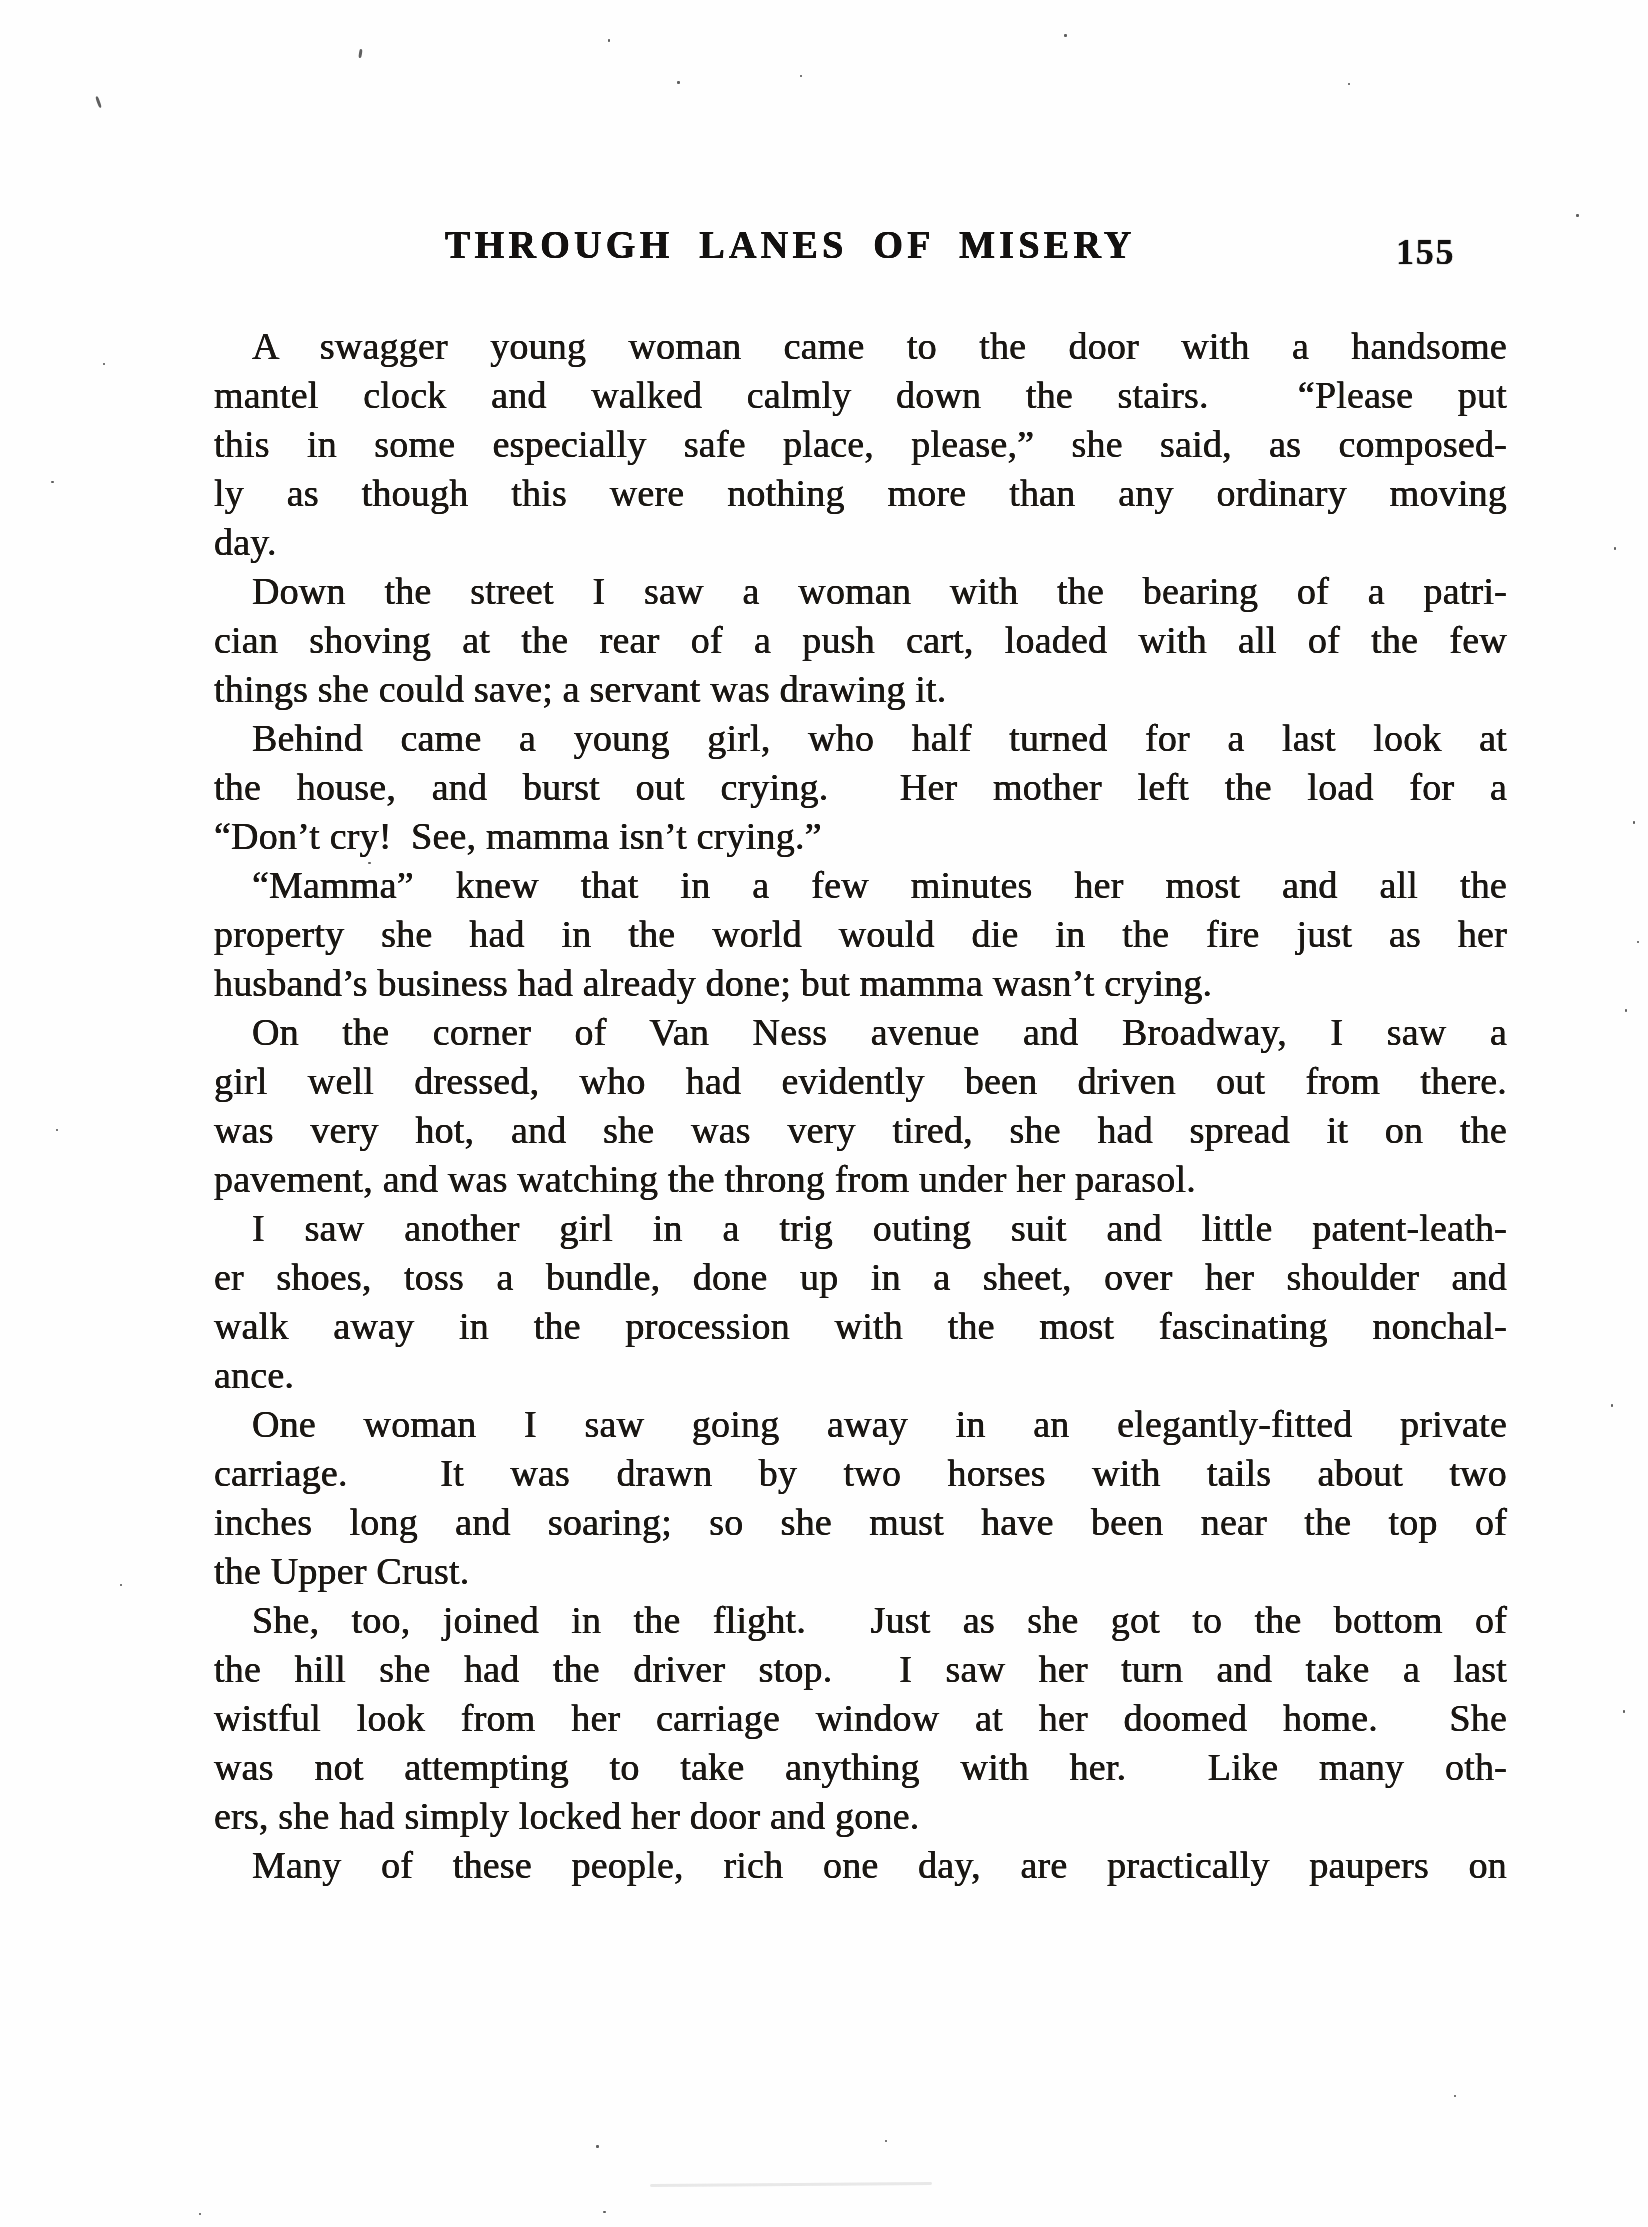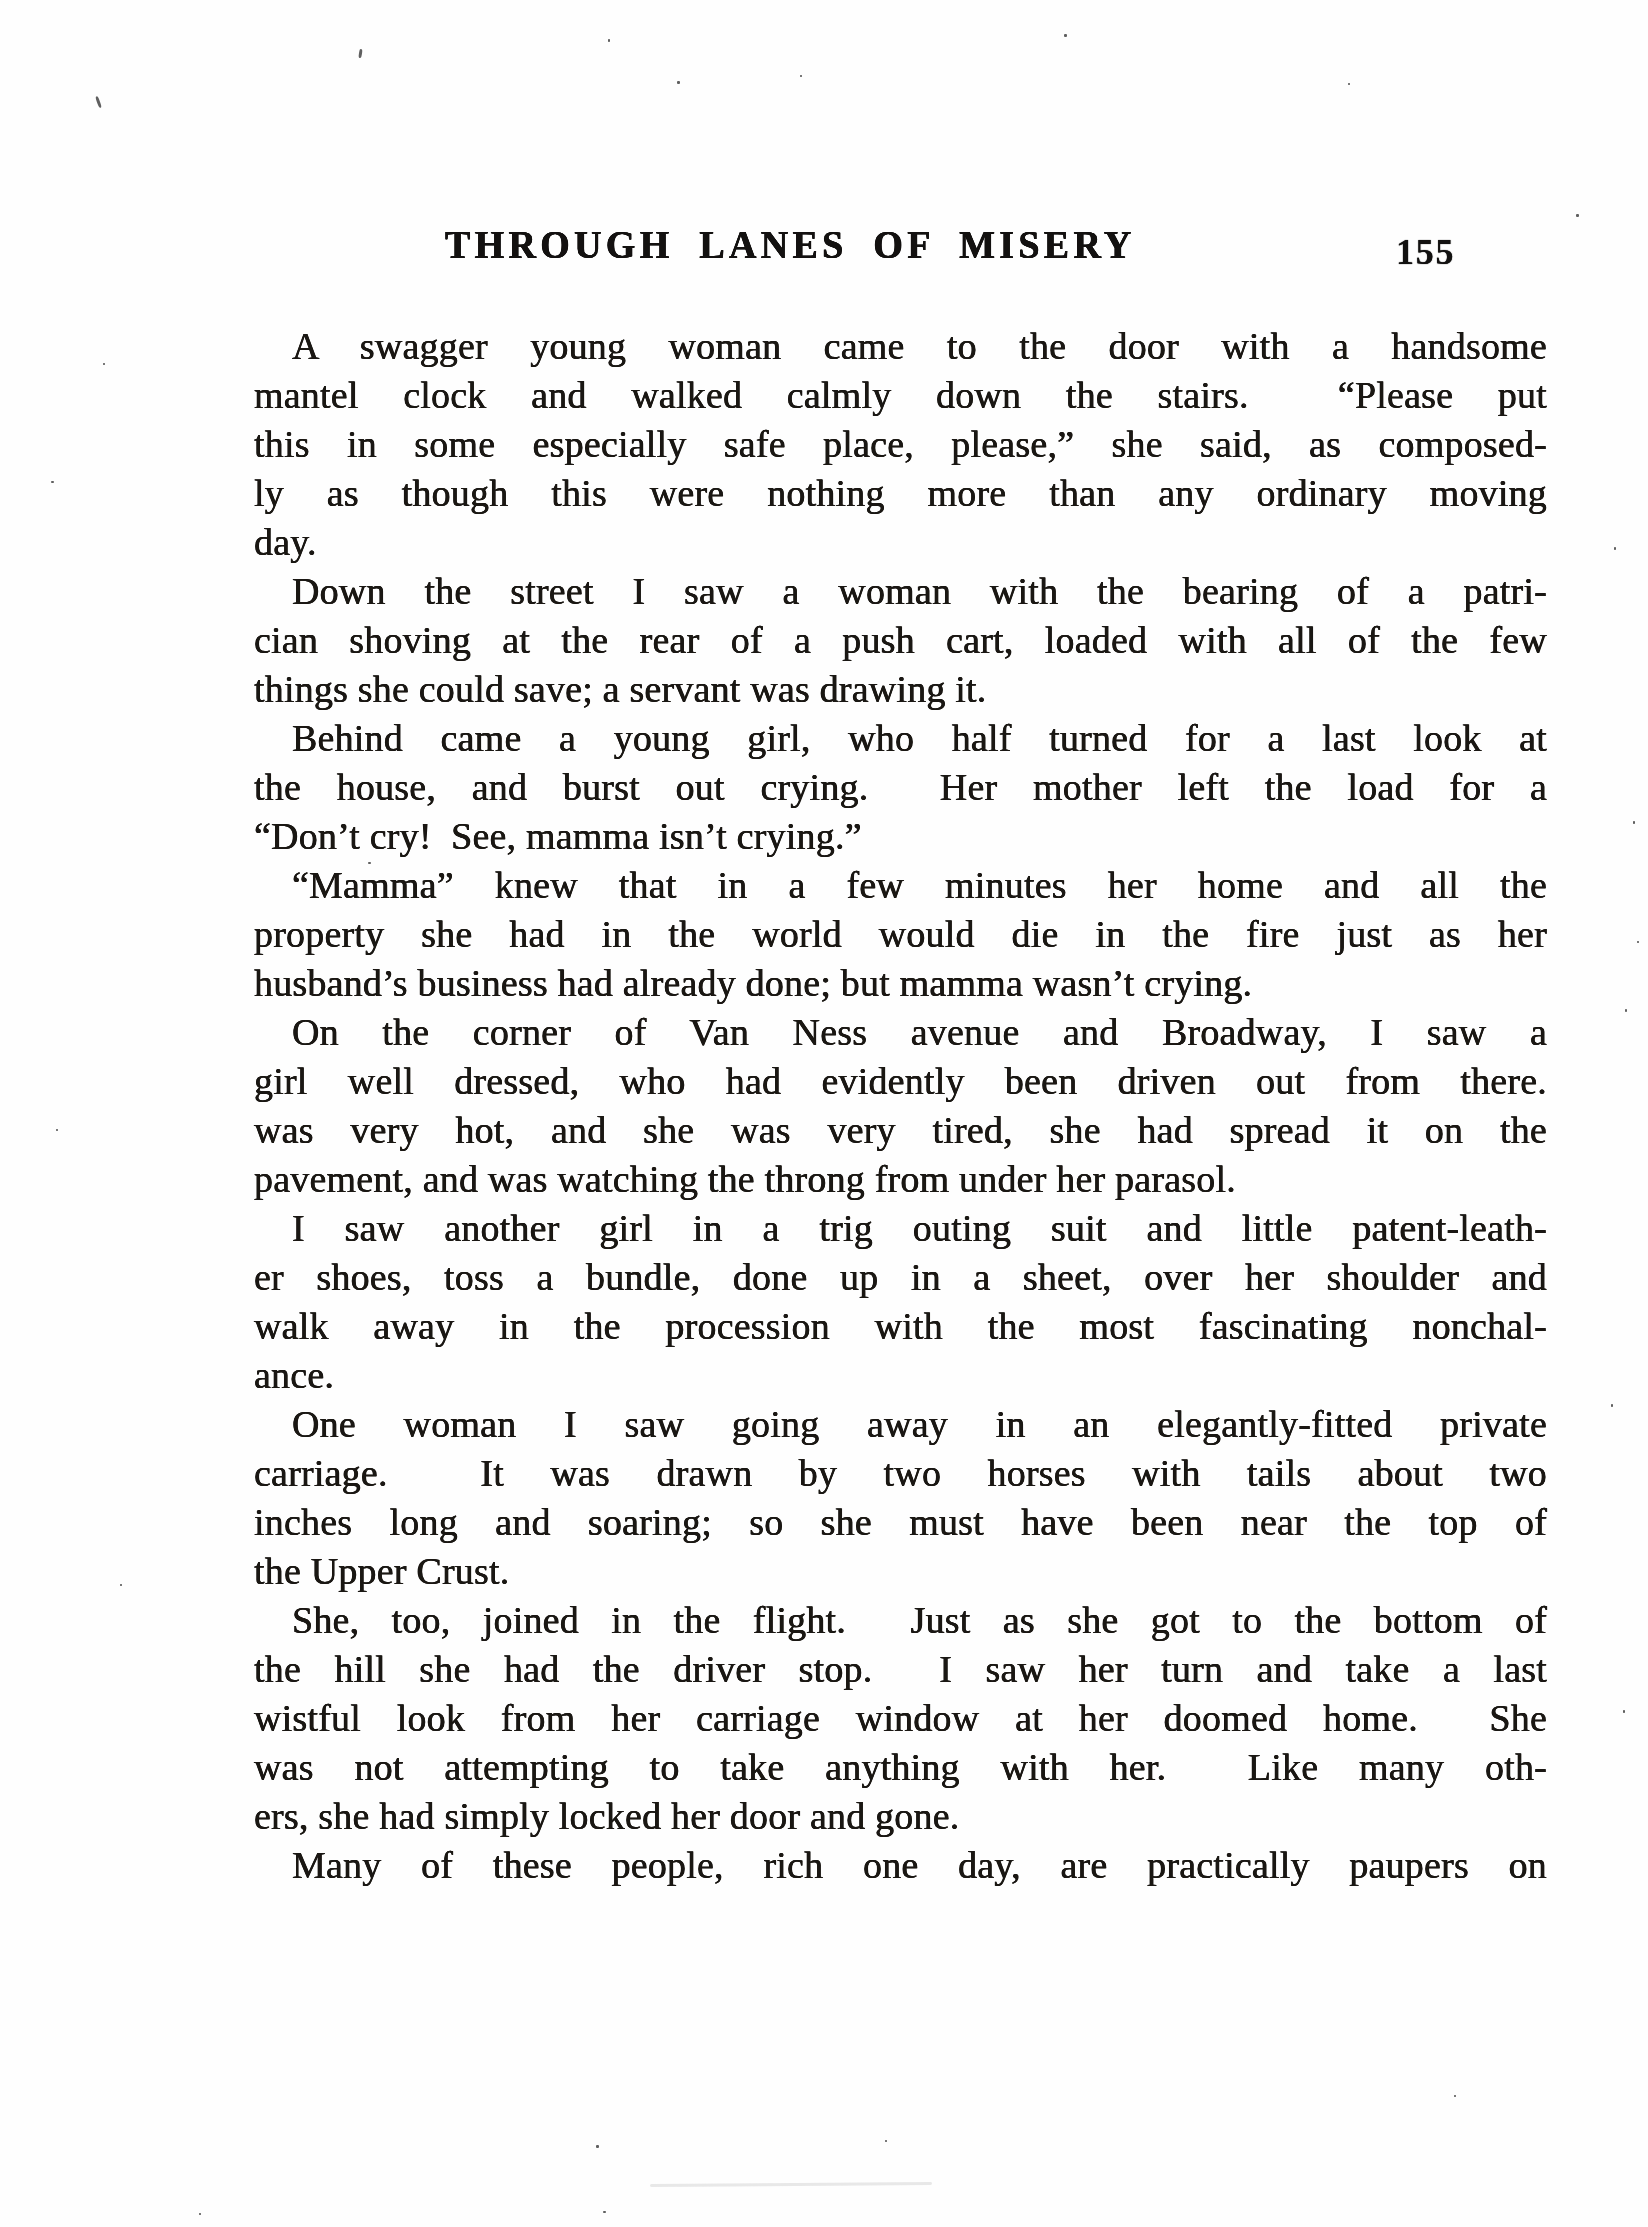--- a/index.html
+++ b/index.html
@@ -35,21 +35,20 @@
     color: #121110;
     letter-spacing: 1.7px;
     filter: blur(0.6px);
     text-shadow: 0 0 1px currentColor;
     text-align: right;
   }
   .body-block {
     position: absolute;
     left: 214px; top: 322px;
     width: 1293px;
-    margin-left: 40px;
   }
   .line {
     height: 49px;
     line-height: 49px;
     font-size: 38px;
     letter-spacing: 0.2px;
     color: #1a1713;
     text-align: justify;
     text-align-last: justify;
     white-space: pre-wrap;
@@ -87,21 +86,21 @@
       <div class="line">mantel clock and walked calmly down the stairs.  “Please put</div>
       <div class="line">this in some especially safe place, please,” she said, as composed-</div>
       <div class="line">ly as though this were nothing more than any ordinary moving</div>
       <div class="line last">day.</div>
       <div class="line first">Down the street I saw a woman with the bearing of a patri-</div>
       <div class="line">cian shoving at the rear of a push cart, loaded with all of the few</div>
       <div class="line last">things she could save; a servant was drawing it.</div>
       <div class="line first">Behind came a young girl, who half turned for a last look at</div>
       <div class="line">the house, and burst out crying.  Her mother left the load for a</div>
       <div class="line last">“Don’t cry!  See, mamma isn’t crying.”</div>
-      <div class="line first">“Mamma” knew that in a few minutes her home and all the</div>
+      <div class="line first">“Mamma” knew that in a few minutes her most and all the</div>
       <div class="line">property she had in the world would die in the fire just as her</div>
       <div class="line last">husband’s business had already done; but mamma wasn’t crying.</div>
       <div class="line first">On the corner of Van Ness avenue and Broadway, I saw a</div>
       <div class="line">girl well dressed, who had evidently been driven out from there.</div>
       <div class="line">was very hot, and she was very tired, she had spread it on the</div>
       <div class="line last">pavement, and was watching the throng from under her parasol.</div>
       <div class="line first">I saw another girl in a trig outing suit and little patent-leath-</div>
       <div class="line">er shoes, toss a bundle, done up in a sheet, over her shoulder and</div>
       <div class="line">walk away in the procession with the most fascinating nonchal-</div>
       <div class="line last">ance.</div>

